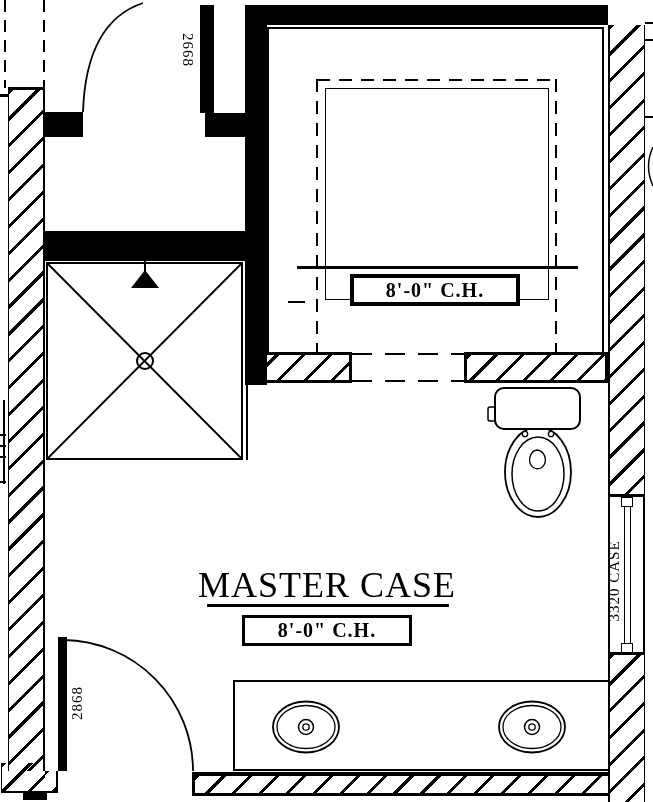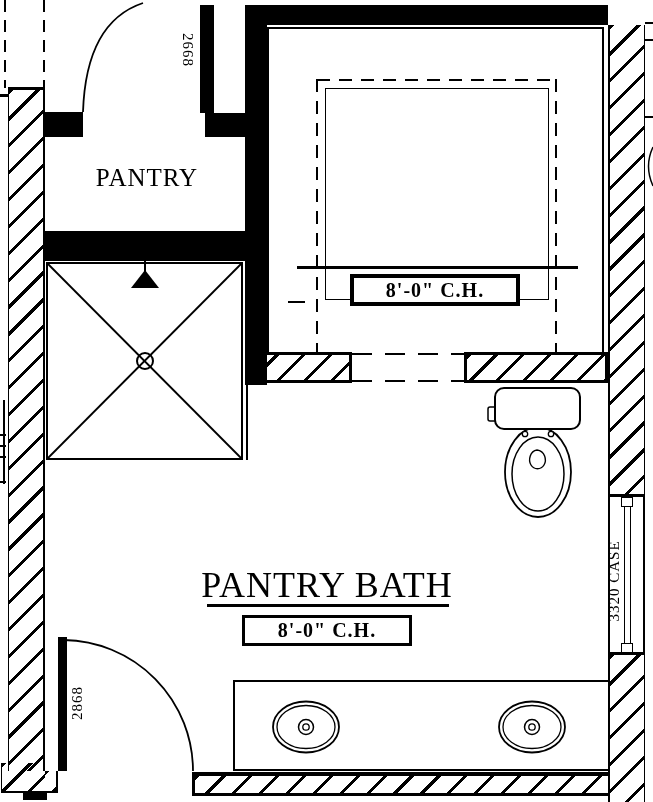--- a/index.html
+++ b/index.html
@@ -121,31 +121,28 @@
     <g>
       <ellipse cx="532" cy="727" rx="33" ry="25.5" fill="#fff" stroke="#000" stroke-width="1.8"></ellipse>
       <ellipse cx="532" cy="727" rx="29" ry="21.5" fill="none" stroke="#000" stroke-width="1.3"></ellipse>
       <circle cx="532" cy="727" r="7.5" fill="#fff" stroke="#000" stroke-width="1.5"></circle>
       <circle cx="532" cy="727" r="3.2" fill="none" stroke="#000" stroke-width="1.3"></circle>
     </g>
 
     <path d="M 653 147 Q 644 166 653 186" fill="none" stroke="#000" stroke-width="1.5"></path>
   </svg>
 
-  <div class="room-title" style="left:72px;top:163px;width:150px;height:30px;font-size:25px;">
-      <span>PANTRY</span>
-    </div>
 
   <div class="ln" style="left:297px;top:266px;width:281px;height:2.5px;"></div>
   <div class="ch-box" style="left:350px;top:274px;width:170px;height:32px;">
       <span>8'-0" C.H.</span>
     </div>
 
   <div class="room-title" style="left:177px;top:566px;width:300px;height:38px;font-size:36px;">
-      <span>PANTRY BATH</span>
+      <span>MASTER CASE</span>
     </div>
   <div class="ln" style="left:207px;top:604px;width:242px;height:2.5px;"></div>
   <div class="ch-box" style="left:242px;top:615px;width:170px;height:31px;border-width:3.5px;">
       <span>8'-0" C.H.</span>
     </div>
 
   <div class="dim" style="left:160px;top:42px;width:56px;height:16px;transform:rotate(90deg);">
       <span>2668</span>
     </div>
   <div class="dim" style="left:49px;top:695px;width:56px;height:16px;transform:rotate(-90deg);">

